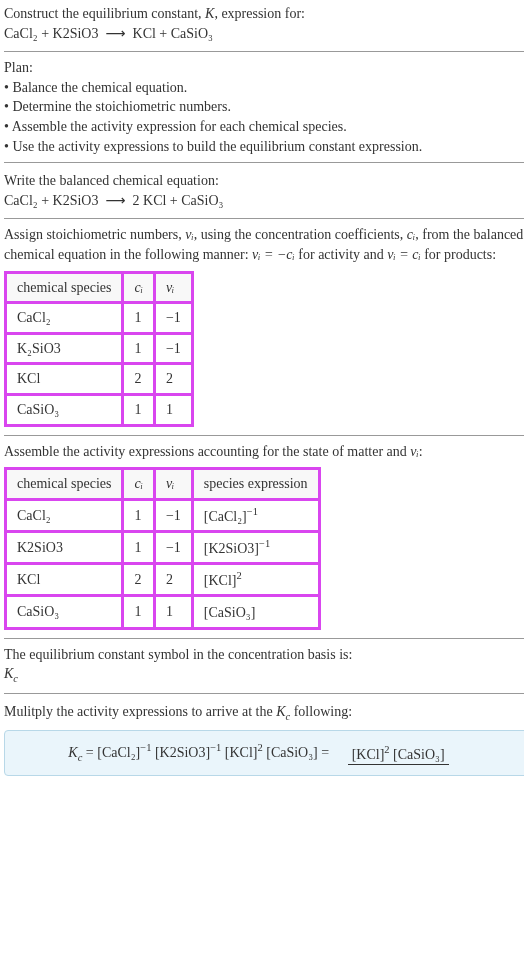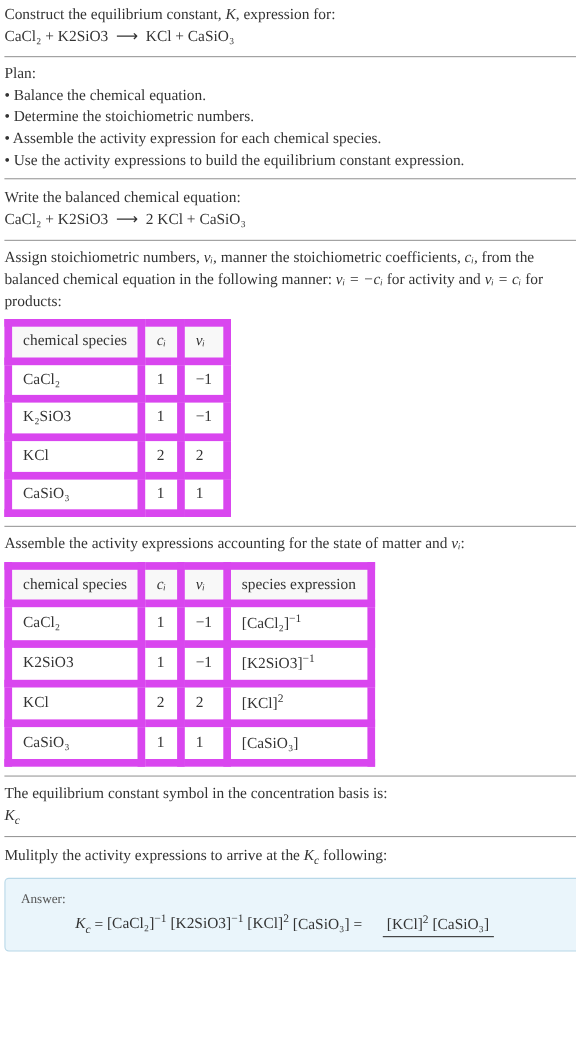--- a/index.html
+++ b/index.html
@@ -16,21 +16,21 @@
       border-top: 1px solid #999;
       border-bottom: 1px solid #999;
       padding: 6px 0;
       margin: 8px 0;
     }
     table {
       border-collapse: collapse;
       margin: 6px 0;
     }
     th, td {
-      border: 7px solid #d946ef;
+      border: 3px solid #d946ef;
       padding: 4px 10px;
       text-align: left;
       font-weight: normal;
     }
     th {
       background: #f8f8f8;
     }
     .answer-box {
       background: #eaf5fb;
       border: 1px solid #b8d8e8;
@@ -89,21 +89,21 @@
   <div>Write the balanced chemical equation:</div>
   <span class="eq">
     <span>CaCl₂ + K2SiO3</span>
     &nbsp;<span>⟶</span>&nbsp;
     <span>2 KCl + CaSiO₃</span>
   </span>
 </div>
 
 <div class="section" style="border-bottom:none;margin-bottom:0;padding-bottom:0;">
   <span>
-    <span>Assign stoichiometric numbers, </span><span class="italic">νᵢ</span><span>, manner the stoichiometric coefficients, </span><span class="italic">cᵢ</span><span>, from the balanced chemical equation in the following manner: </span><span class="italic">νᵢ = −cᵢ</span><span> for activity and </span><span class="italic">νᵢ = cᵢ</span><span> for products:</span>
+    <span>Assign stoichiometric numbers, </span><span class="italic">νᵢ</span><span>, using the concentration coefficients, </span><span class="italic">cᵢ</span><span>, from the balanced chemical equation in the following manner: </span><span class="italic">νᵢ = −cᵢ</span><span> for activity and </span><span class="italic">νᵢ = cᵢ</span><span> for products:</span>
   </span>
   <table>
     <tbody>
         <tr>
       <th>chemical species</th>
       <th class="italic">cᵢ</th>
       <th class="italic">νᵢ</th>
     </tr>
     <tr>
           <td>CaCl₂</td>
@@ -172,21 +172,20 @@
 <div class="section">
   <div>The equilibrium constant symbol in the concentration basis is:</div>
   <span class="italic"><span>K</span><sub>c</sub></span>
 </div>
 
 <div>
   <span>Mulitply the activity expressions to arrive at the </span><span class="italic"><span>K</span><sub>c</sub></span><span> following:</span>
 </div>
 
 <div class="answer-box">
-  <div class="answer-label">Answer:</div>
   <div style="text-align:center;font-family:Liberation Serif, serif;">
     <span class="italic"><span>K</span><sub>c</sub></span><span> = </span><span><span>[CaCl₂]</span><sup>−1</sup></span>
     <span><span>[K2SiO3]</span><sup>−1</sup></span>
     <span><span>[KCl]</span><sup>2</sup></span>
     <span><span>[CaSiO₃]</span></span><span> = </span><span class="frac">
       <span class="num"><span>[KCl]</span><sup>2</sup> <span>[CaSiO₃]</span></span>
     </span>
   </div>
 </div>
 

